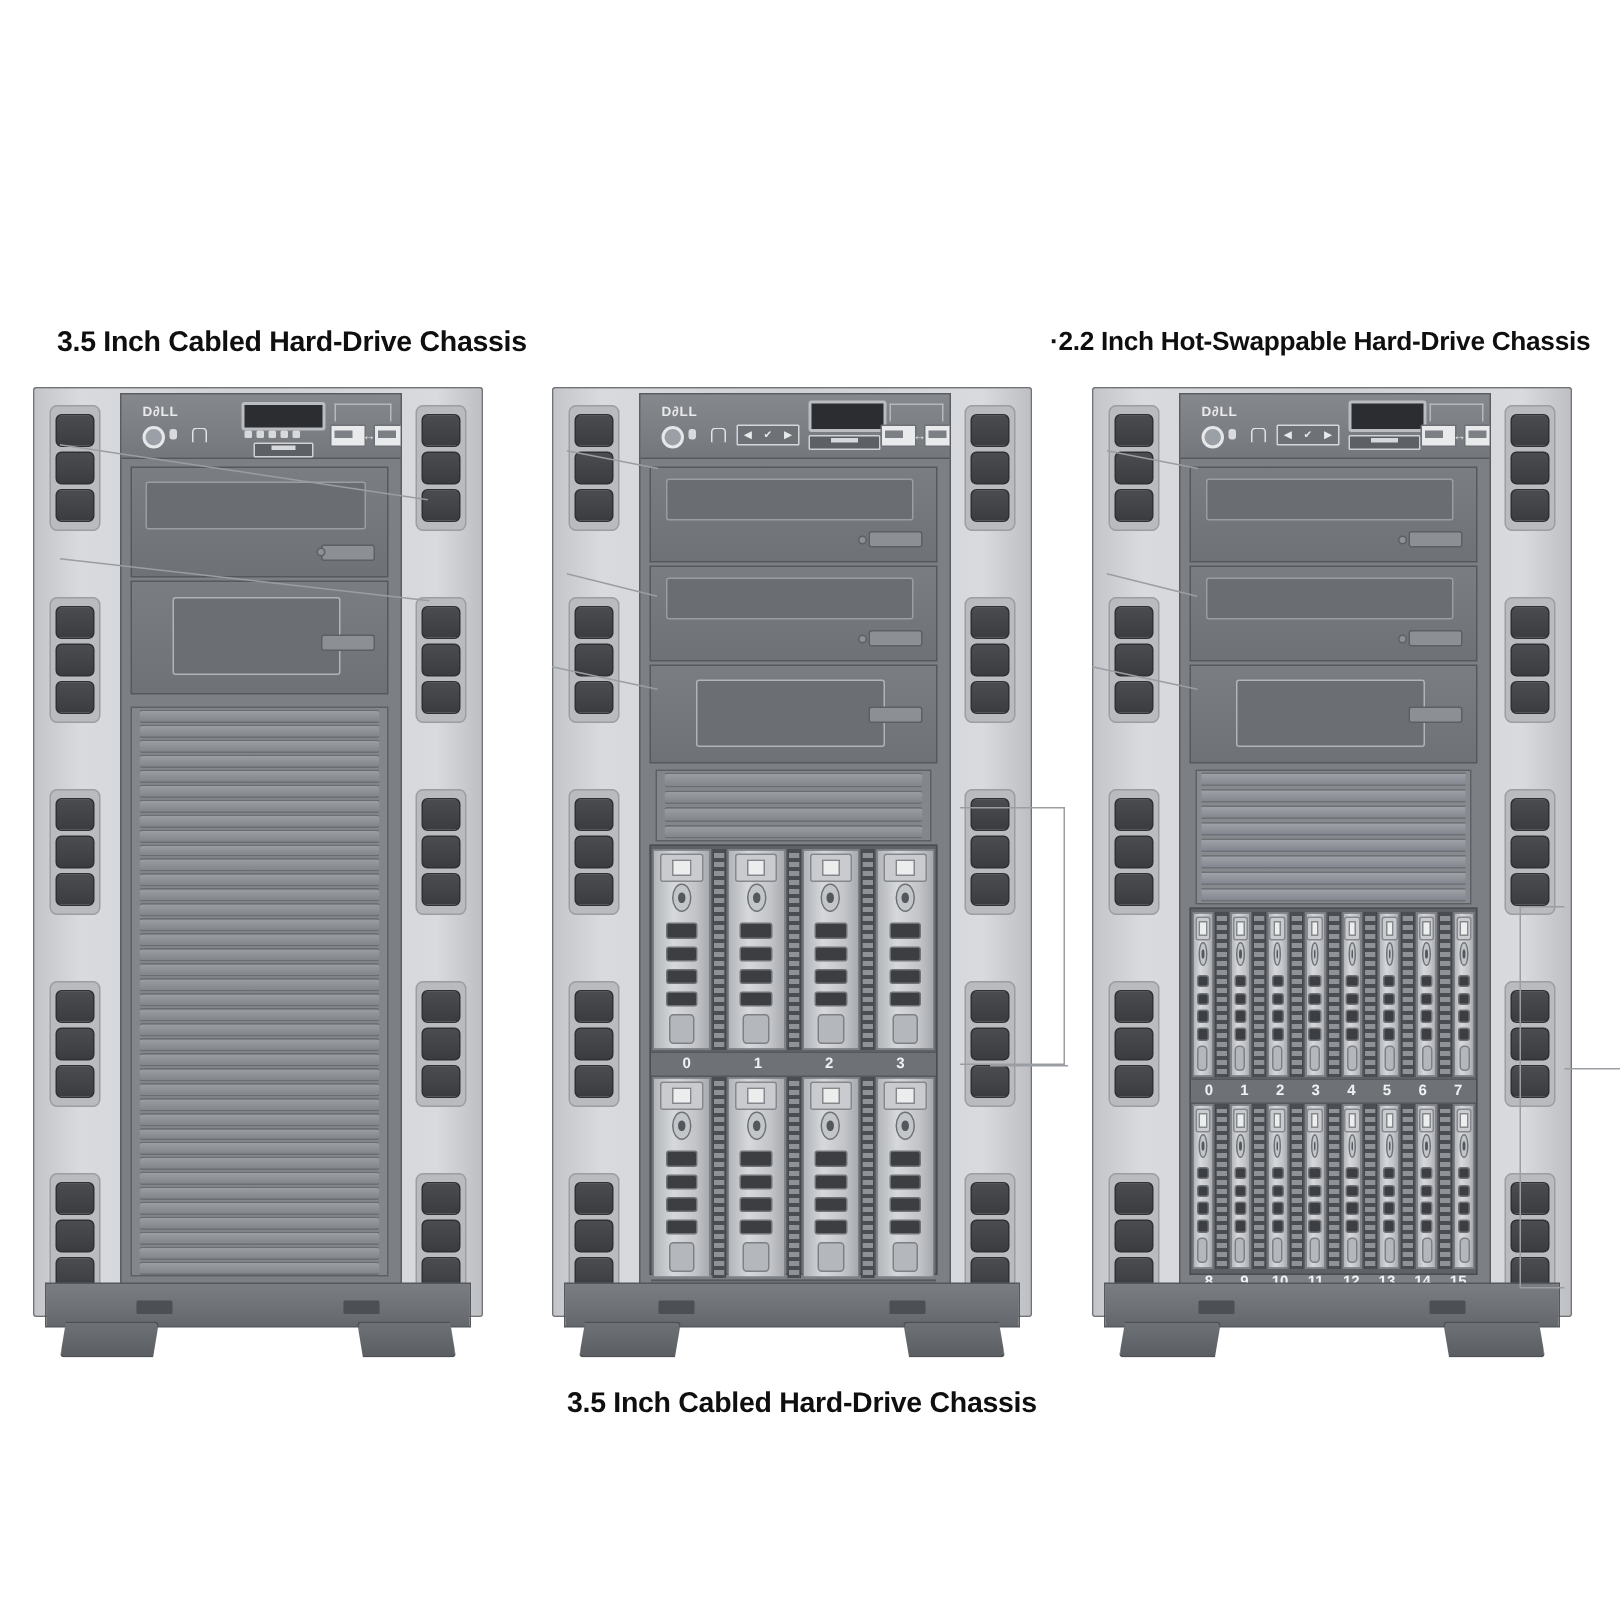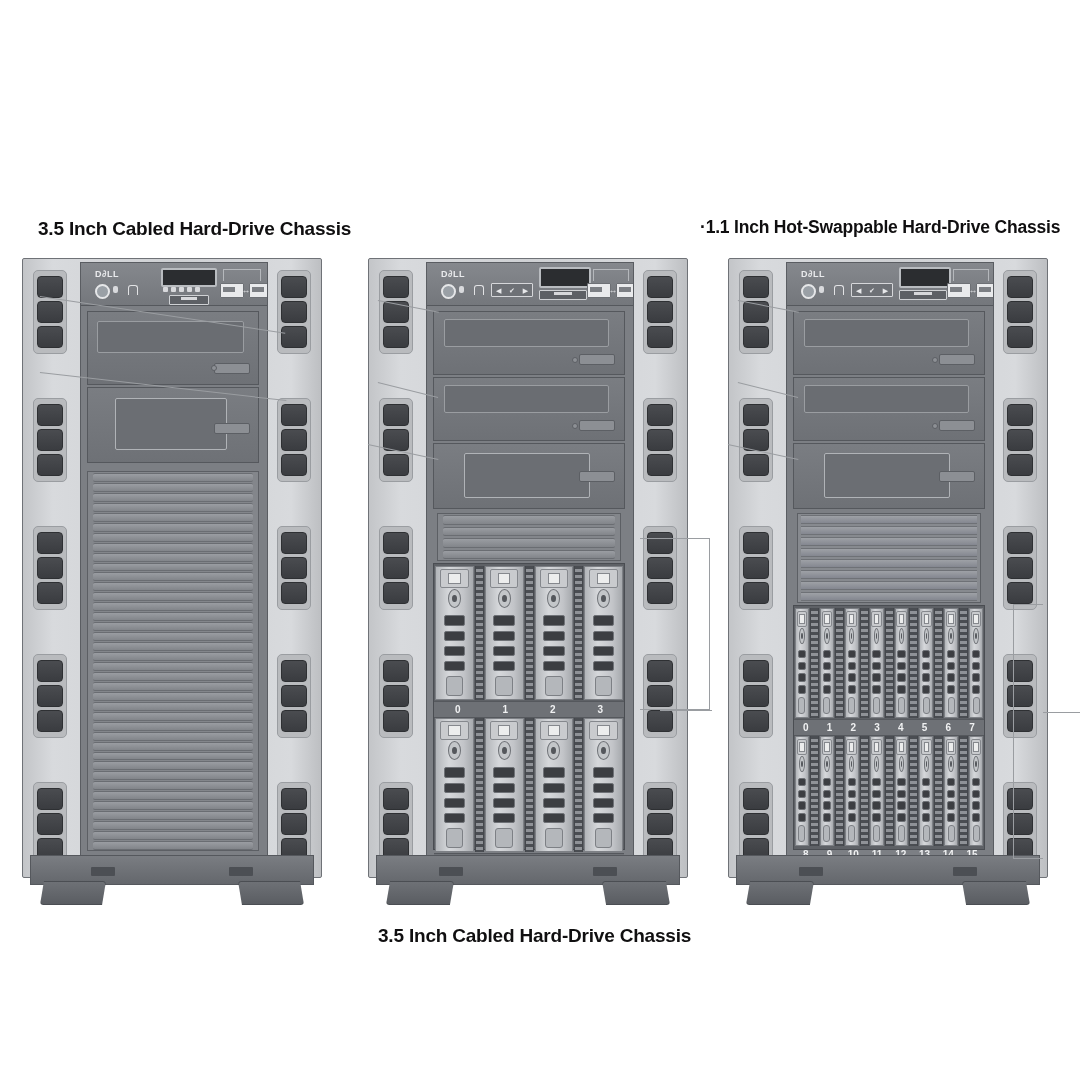--- a/index.html
+++ b/index.html
@@ -238,21 +238,21 @@
   .lead{position:absolute;background:#9a9da1;height:1px;transform-origin:0 0;}
   .lead-v{position:absolute;background:#9a9da1;width:1px;}
   .lead-h{position:absolute;background:#9a9da1;height:1px;}
 </style>
 </head>
 <body>
 
 <div id="stage">
 
   <div class="title" style="left:38px;top:218px;">3.5 Inch Cabled Hard-Drive Chassis</div>
-  <div class="title" style="left:700px;top:217px;font-size:17.5px;">·1.1 Inch Hot-Swappable Hard-Drive Chassis</div>
+  <div class="title" style="left:700px;top:217px;font-size:17.5px;">·2.2 Inch Hot-Swappable Hard-Drive Chassis</div>
   <div class="title" style="left:378px;top:925px;">3.5 Inch Cabled Hard-Drive Chassis</div>
 
   <div class="tower" style="left:22px;top:258px;width:300px;height:620px;">
     <div class="bezel"></div>
 
     <div class="vent-col left">
       <div class="vent-group">
         <div class="vent-slot"></div>
         <div class="vent-slot"></div>
         <div class="vent-slot"></div>

